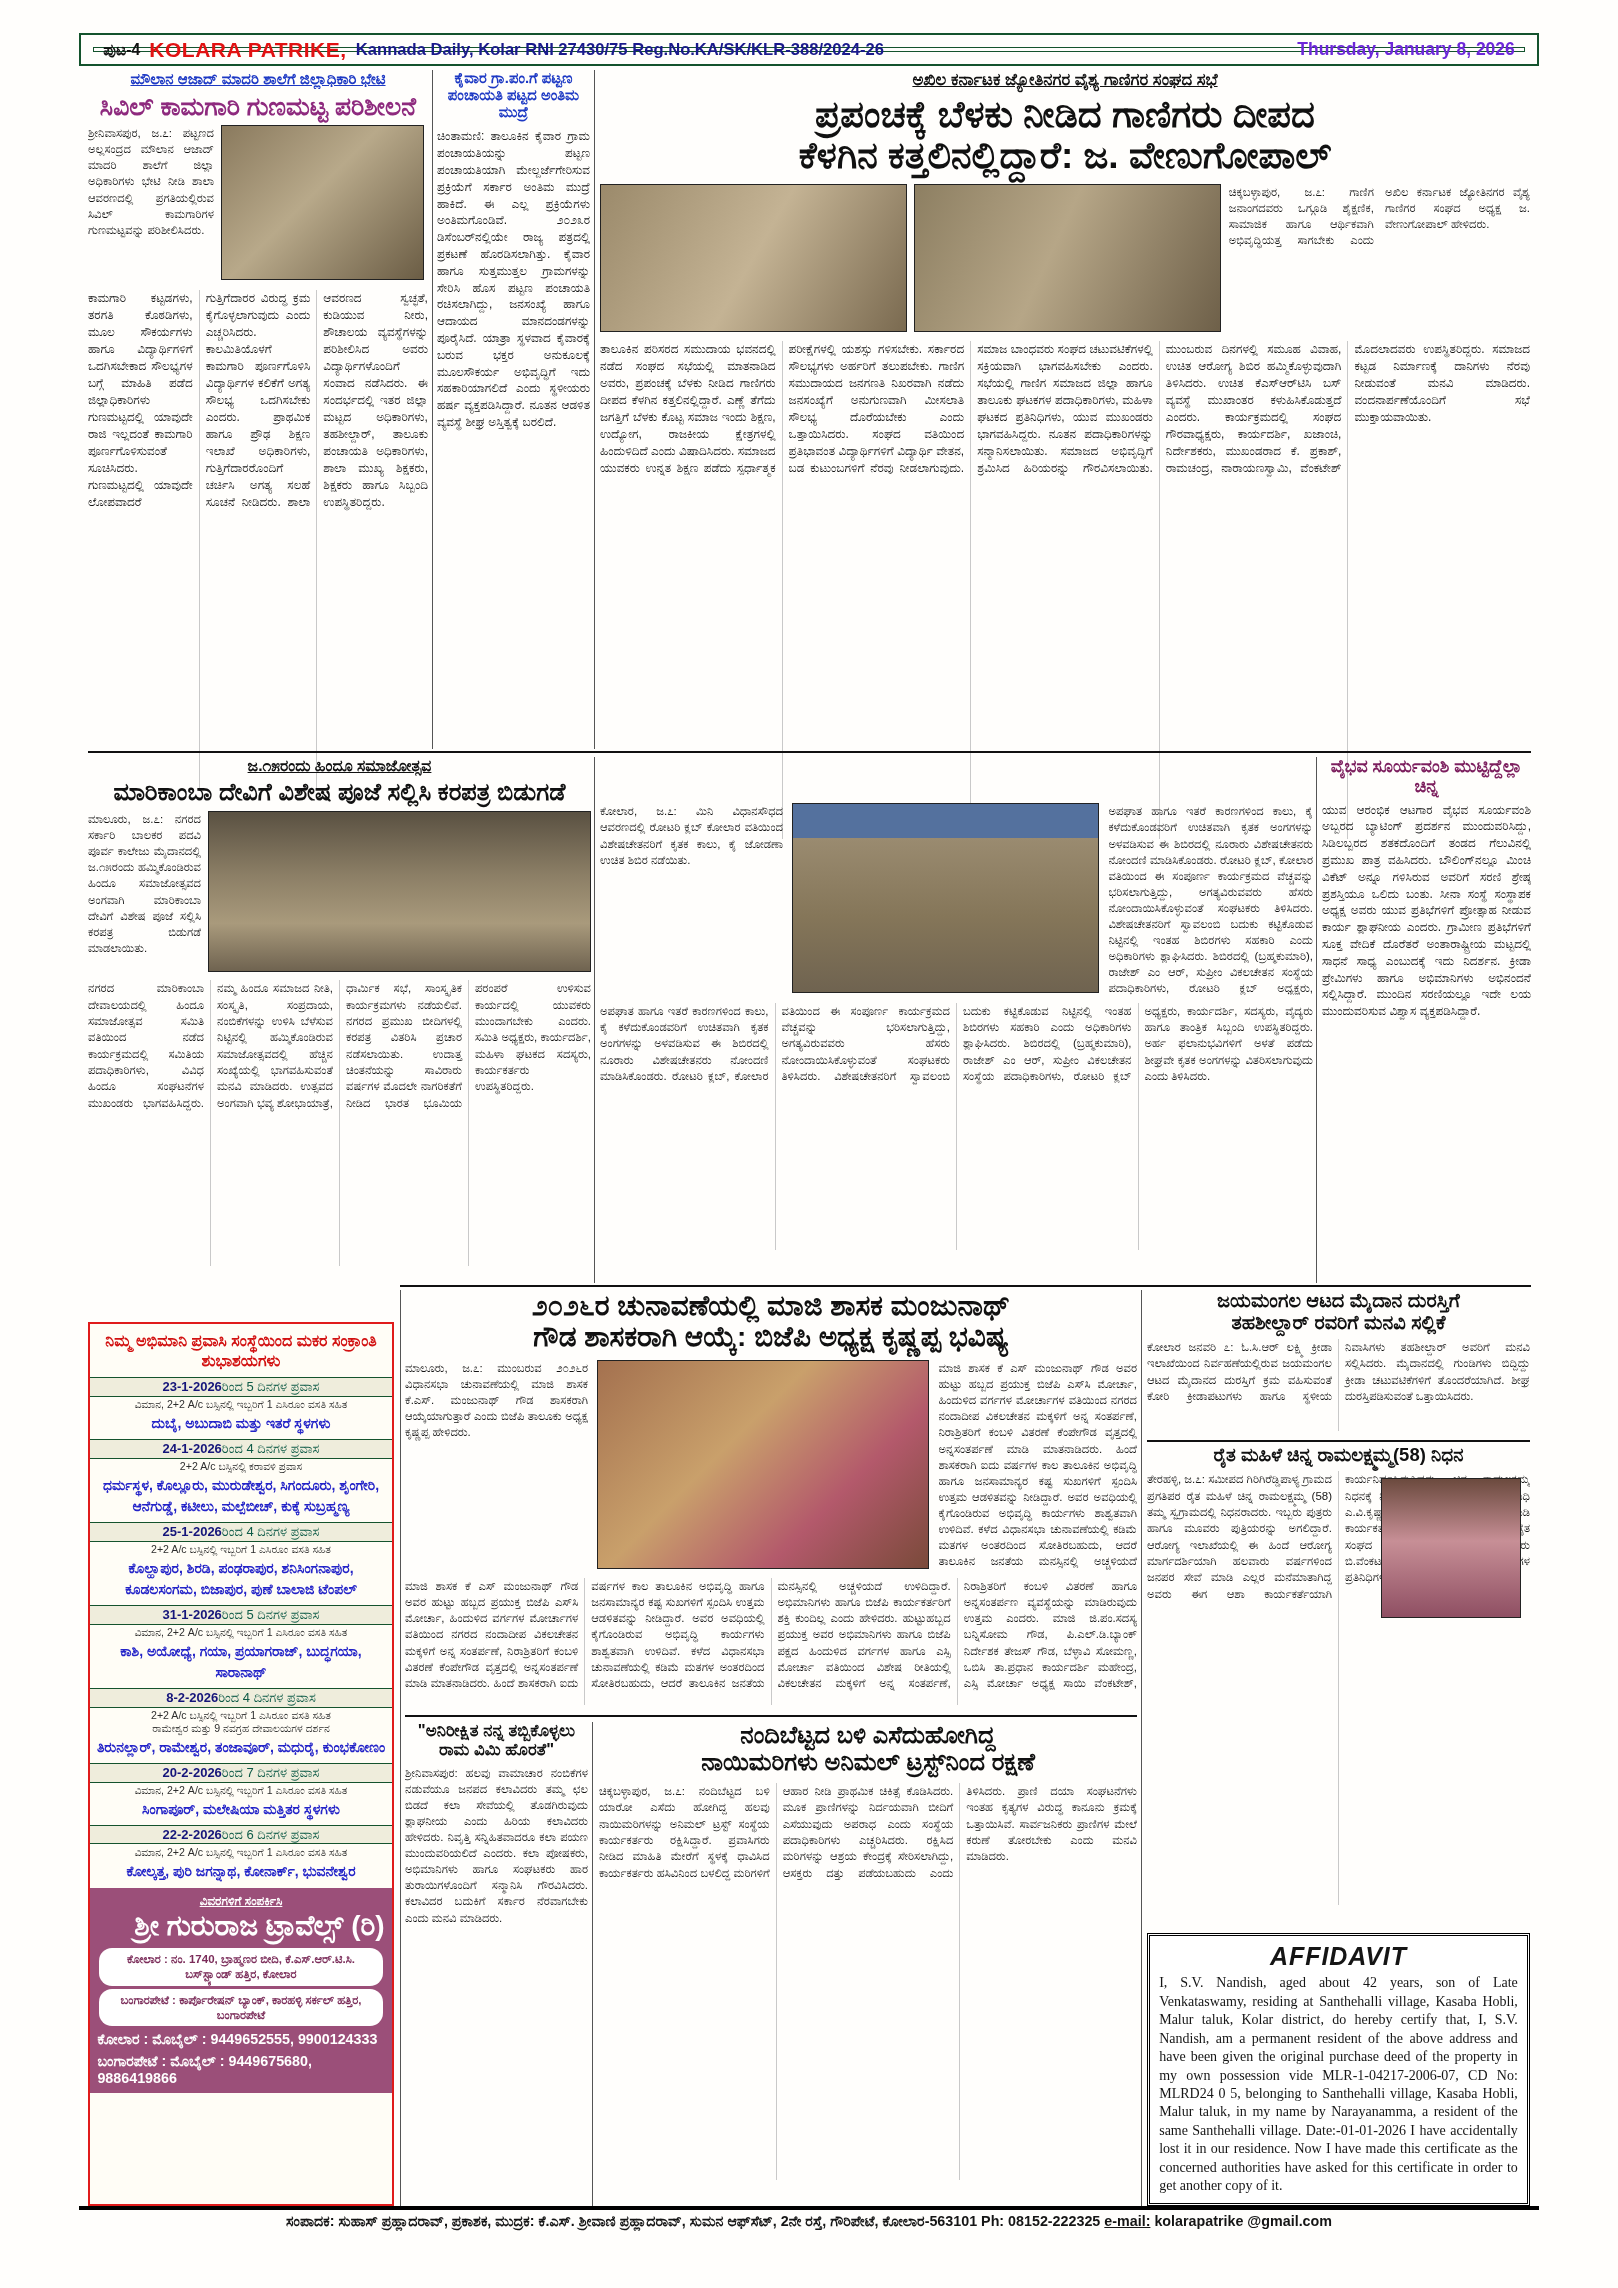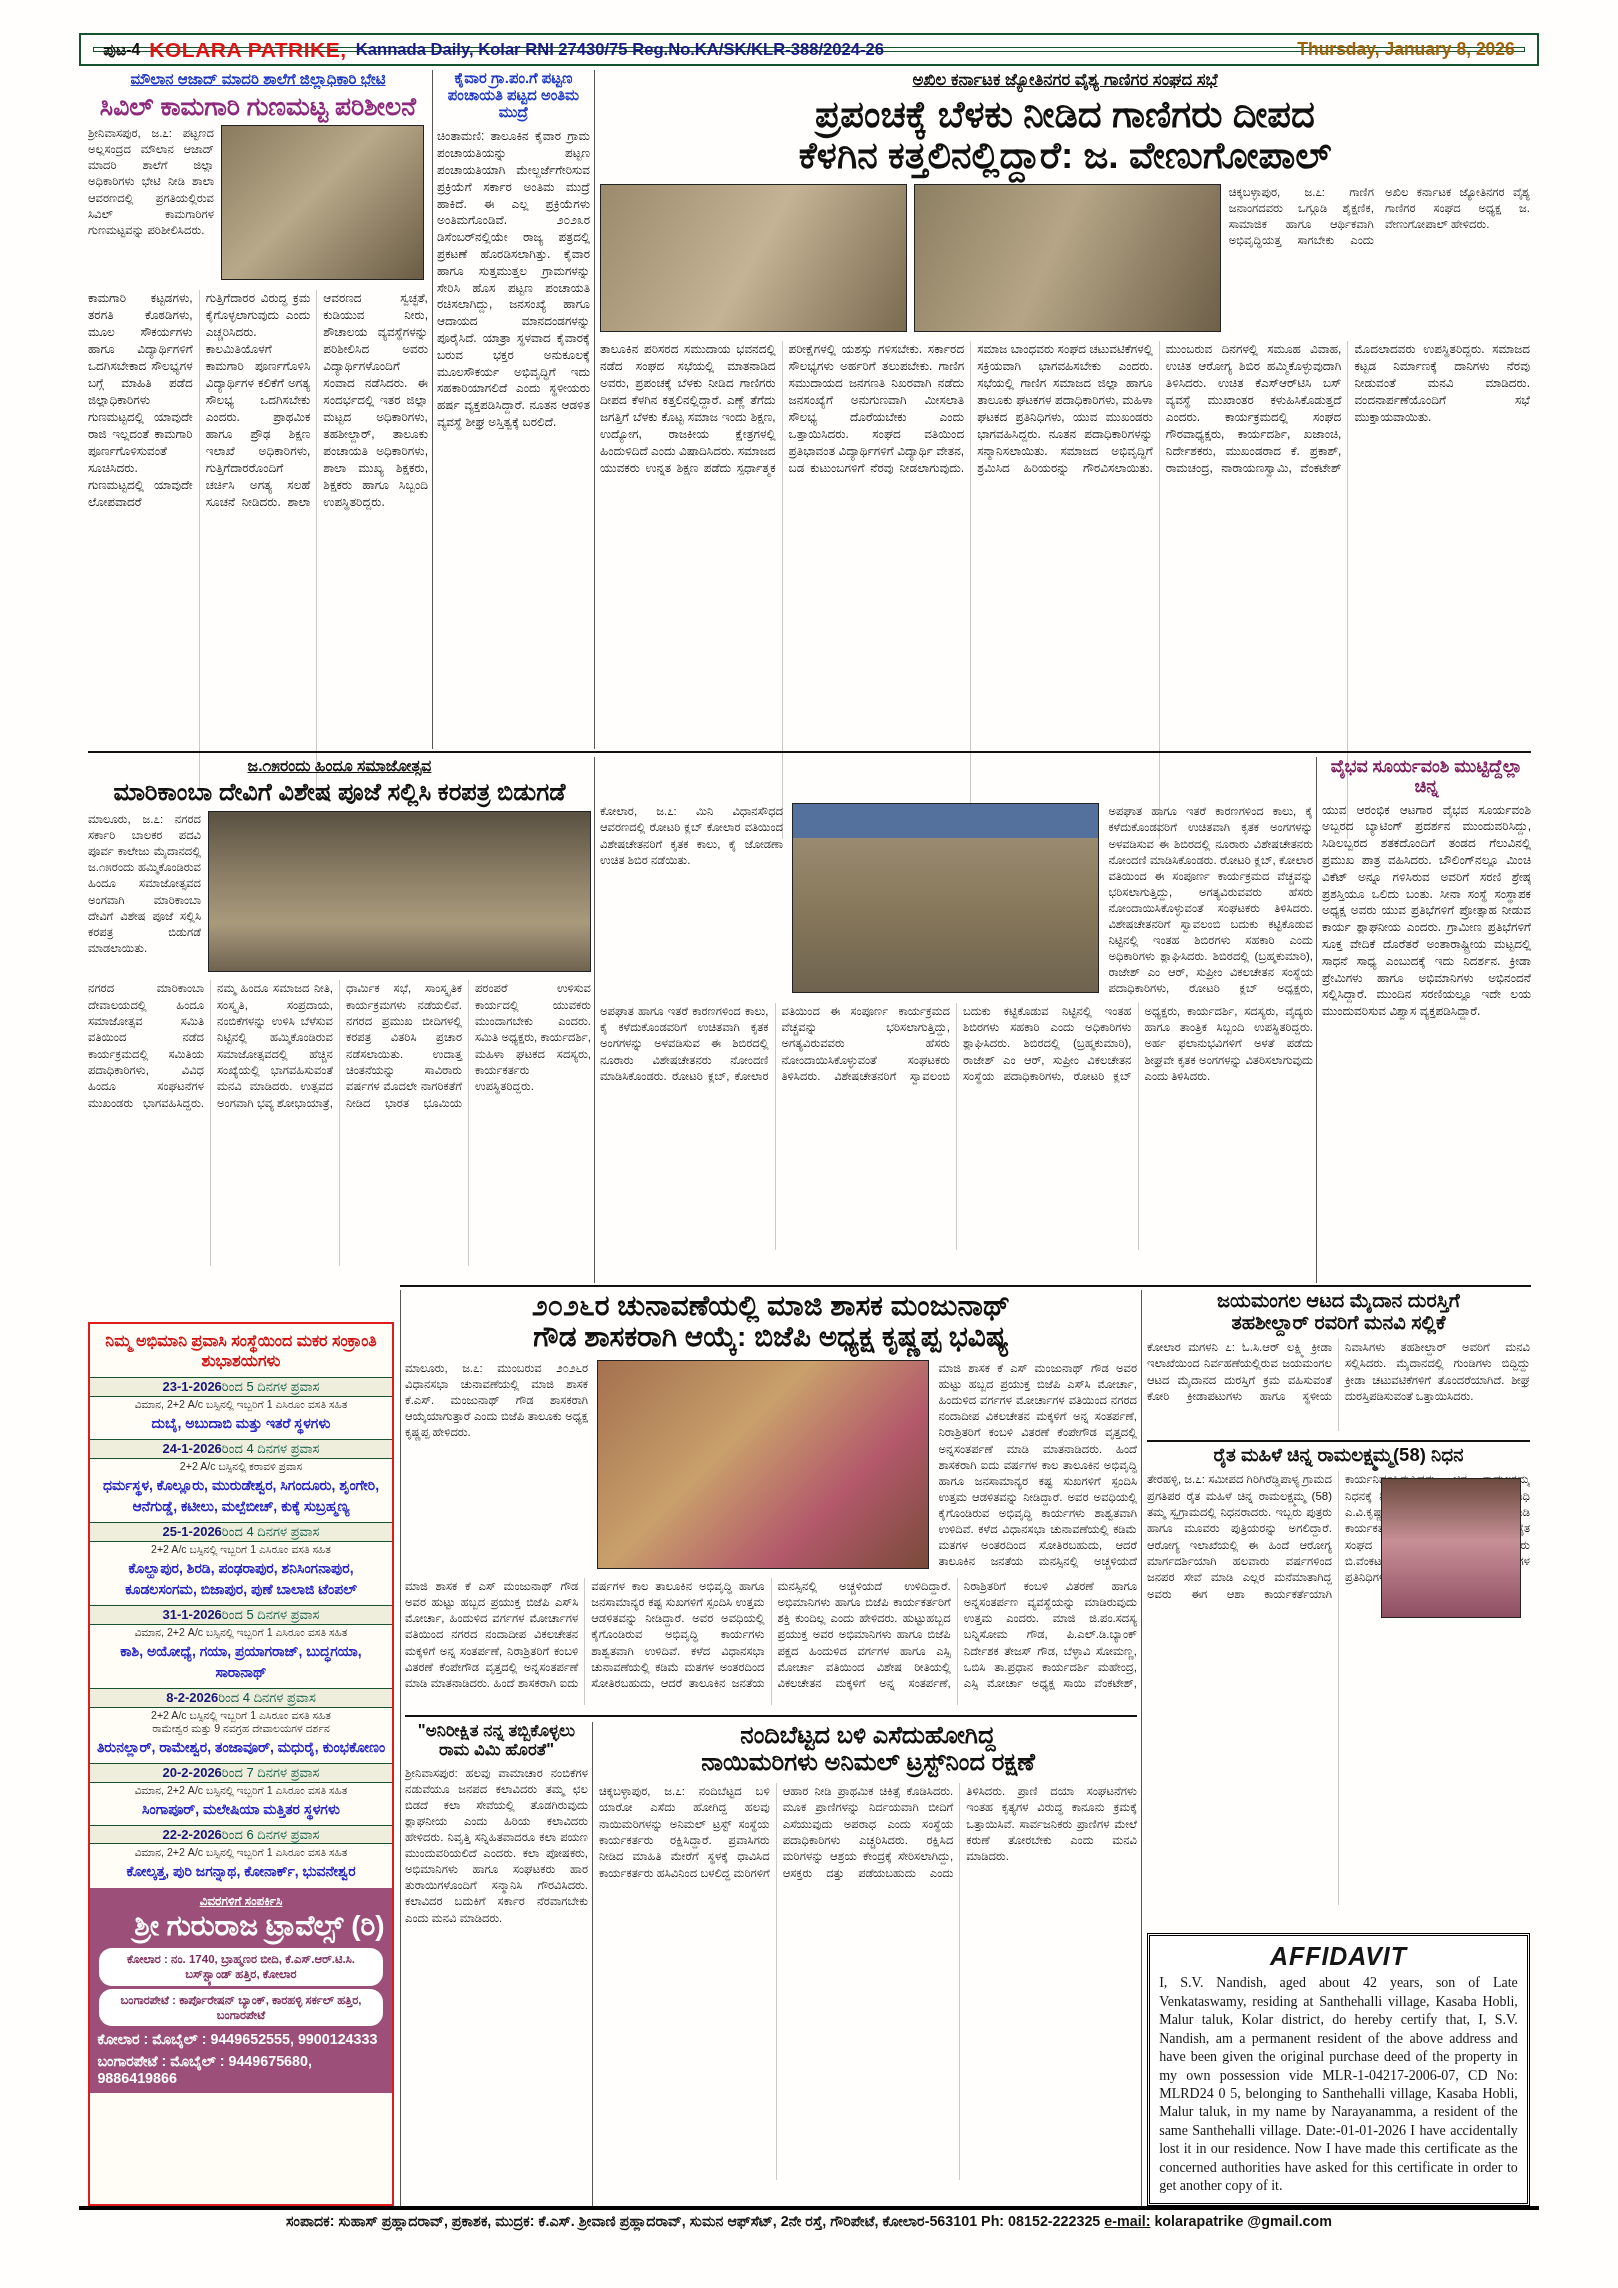--- a/index.html
+++ b/index.html
@@ -6,21 +6,21 @@
     font-family:"Liberation Sans","DejaVu Sans",sans-serif;color:#151515;}
   #page{position:relative;width:1619px;height:2289px;background:#fffefc;overflow:hidden;}
   .abs{position:absolute;box-sizing:border-box;}
   
   #masthead-outer{left:79px;top:33px;width:1460px;height:33px;border:2.8px solid #14532d;padding:12px;}
   #masthead-inner{width:100%;height:100%;border:0.9px solid #14532d;display:flex;align-items:center;
     padding:0 9.2px;box-sizing:border-box;gap:9.2px;white-space:nowrap;}
   .mh-page{font-weight:bold;font-size:15.7px;color:#111;}
   .mh-name{font-weight:bold;font-size:21px;color:#e11212;letter-spacing:0.5px;}
   .mh-info{font-weight:bold;font-size:16.6px;color:#1a1a8c;}
-  .mh-date{font-weight:bold;font-size:17.5px;color:#a16207;margin-left:auto;}
+  .mh-date{font-weight:bold;font-size:17.5px;color:#6d28d9;margin-left:auto;}
   
   .kicker{font-weight:bold;text-align:center;text-decoration:underline;font-size:15.7px;color:#111;}
   .kicker.blue{color:#1d39c4;}
   .headline{font-weight:bold;text-align:center;color:#111;line-height:1.12;}
   .headline.purple{color:#8e2a7e;}
   .cols{column-gap:13px;column-rule:0.9px solid #c9c9c9;text-align:justify;
     font-size:12px;line-height:1.42;overflow:hidden;}
   .minicol{text-align:justify;font-size:11.5px;line-height:1.4;overflow:hidden;}
   .photo{border:1.8px solid #222;}
   .vline{width:0.9px;background:#555;}
@@ -210,21 +210,21 @@
     <div class="headline" style="font-size:24px;">ನಂದಿಬೆಟ್ಟದ ಬಳಿ ಎಸೆದುಹೋಗಿದ್ದ</div>
     <div class="headline" style="font-size:24px;">ನಾಯಿಮರಿಗಳು ಅನಿಮಲ್ ಟ್ರಸ್ಟ್‌ನಿಂದ ರಕ್ಷಣೆ</div>
     <div class="cols" style="margin-top:7.4px;height:397px;column-count:3;font-size:11.5px;">ಚಿಕ್ಕಬಳ್ಳಾಪುರ, ಜ.೭: ನಂದಿಬೆಟ್ಟದ ಬಳಿ ಯಾರೋ ಎಸೆದು ಹೋಗಿದ್ದ ಹಲವು ನಾಯಿಮರಿಗಳನ್ನು ಅನಿಮಲ್ ಟ್ರಸ್ಟ್ ಸಂಸ್ಥೆಯ ಕಾರ್ಯಕರ್ತರು ರಕ್ಷಿಸಿದ್ದಾರೆ. ಪ್ರವಾಸಿಗರು ನೀಡಿದ ಮಾಹಿತಿ ಮೇರೆಗೆ ಸ್ಥಳಕ್ಕೆ ಧಾವಿಸಿದ ಕಾರ್ಯಕರ್ತರು ಹಸಿವಿನಿಂದ ಬಳಲಿದ್ದ ಮರಿಗಳಿಗೆ ಆಹಾರ ನೀಡಿ ಪ್ರಾಥಮಿಕ ಚಿಕಿತ್ಸೆ ಕೊಡಿಸಿದರು. ಮೂಕ ಪ್ರಾಣಿಗಳನ್ನು ನಿರ್ದಯವಾಗಿ ಬೀದಿಗೆ ಎಸೆಯುವುದು ಅಪರಾಧ ಎಂದು ಸಂಸ್ಥೆಯ ಪದಾಧಿಕಾರಿಗಳು ಎಚ್ಚರಿಸಿದರು. ರಕ್ಷಿಸಿದ ಮರಿಗಳನ್ನು ಆಶ್ರಯ ಕೇಂದ್ರಕ್ಕೆ ಸೇರಿಸಲಾಗಿದ್ದು, ಆಸಕ್ತರು ದತ್ತು ಪಡೆಯಬಹುದು ಎಂದು ತಿಳಿಸಿದರು. ಪ್ರಾಣಿ ದಯಾ ಸಂಘಟನೆಗಳು ಇಂತಹ ಕೃತ್ಯಗಳ ವಿರುದ್ಧ ಕಾನೂನು ಕ್ರಮಕ್ಕೆ ಒತ್ತಾಯಿಸಿವೆ. ಸಾರ್ವಜನಿಕರು ಪ್ರಾಣಿಗಳ ಮೇಲೆ ಕರುಣೆ ತೋರಬೇಕು ಎಂದು ಮನವಿ ಮಾಡಿದರು.</div>
   </div>
 
   <div class="abs vline" style="left:1141px;top:1290px;height:916px;"></div>
 
   <div class="abs" style="left:1147px;top:1290px;width:383px;height:148px;">
     <div class="headline" style="font-size:19.4px;">ಜಯಮಂಗಲ ಆಟದ ಮೈದಾನ ದುರಸ್ತಿಗೆ</div>
     <div class="headline" style="font-size:19.4px;">ತಹಶೀಲ್ದಾರ್ ರವರಿಗೆ ಮನವಿ ಸಲ್ಲಿಕೆ</div>
-    <div class="cols" style="margin-top:5.5px;height:92px;column-count:2;font-size:11.5px;">ಕೋಲಾರ ಮಗಳನಿ ೭: ಓ.ಸಿ.ಆರ್ ಲಕ್ಷ್ಮಿ ಕ್ರೀಡಾ ಇಲಾಖೆಯಿಂದ ನಿರ್ವಹಣೆಯಲ್ಲಿರುವ ಜಯಮಂಗಲ ಆಟದ ಮೈದಾನದ ದುರಸ್ತಿಗೆ ಕ್ರಮ ವಹಿಸುವಂತೆ ಕೋರಿ ಕ್ರೀಡಾಪಟುಗಳು ಹಾಗೂ ಸ್ಥಳೀಯ ನಿವಾಸಿಗಳು ತಹಶೀಲ್ದಾರ್ ಅವರಿಗೆ ಮನವಿ ಸಲ್ಲಿಸಿದರು. ಮೈದಾನದಲ್ಲಿ ಗುಂಡಿಗಳು ಬಿದ್ದಿದ್ದು ಕ್ರೀಡಾ ಚಟುವಟಿಕೆಗಳಿಗೆ ತೊಂದರೆಯಾಗಿದೆ. ಶೀಘ್ರ ದುರಸ್ತಿಪಡಿಸುವಂತೆ ಒತ್ತಾಯಿಸಿದರು.</div>
+    <div class="cols" style="margin-top:5.5px;height:92px;column-count:2;font-size:11.5px;">ಕೋಲಾರ ಜನವರಿ ೭: ಓ.ಸಿ.ಆರ್ ಲಕ್ಷ್ಮಿ ಕ್ರೀಡಾ ಇಲಾಖೆಯಿಂದ ನಿರ್ವಹಣೆಯಲ್ಲಿರುವ ಜಯಮಂಗಲ ಆಟದ ಮೈದಾನದ ದುರಸ್ತಿಗೆ ಕ್ರಮ ವಹಿಸುವಂತೆ ಕೋರಿ ಕ್ರೀಡಾಪಟುಗಳು ಹಾಗೂ ಸ್ಥಳೀಯ ನಿವಾಸಿಗಳು ತಹಶೀಲ್ದಾರ್ ಅವರಿಗೆ ಮನವಿ ಸಲ್ಲಿಸಿದರು. ಮೈದಾನದಲ್ಲಿ ಗುಂಡಿಗಳು ಬಿದ್ದಿದ್ದು ಕ್ರೀಡಾ ಚಟುವಟಿಕೆಗಳಿಗೆ ತೊಂದರೆಯಾಗಿದೆ. ಶೀಘ್ರ ದುರಸ್ತಿಪಡಿಸುವಂತೆ ಒತ್ತಾಯಿಸಿದರು.</div>
   </div>
 
   <div class="abs hline" style="left:1147px;top:1440px;width:383px;height:1.8px;"></div>
 
   <div class="abs" style="left:1147px;top:1445px;width:383px;height:482px;">
     <div class="headline" style="font-size:18.5px;">ರೈತ ಮಹಿಳೆ ಚಿನ್ನ ರಾಮಲಕ್ಷ್ಮಮ್ಮ(58) ನಿಧನ</div>
     <div class="photo" style="position:absolute;right:9.2px;top:33px;width:138px;height:138px;background:
       linear-gradient(180deg,#6b4a3e 0%,#c78f96 45%,#8f4f63 100%);"></div>
     <div class="cols" style="margin-top:5.5px;height:434px;column-count:2;font-size:11.5px;">ತೇರಹಳ್ಳಿ, ಜ.೭: ಸಮೀಪದ ಗಿರಿಗಿರೆಡ್ಡಿಪಾಳ್ಯ ಗ್ರಾಮದ ಪ್ರಗತಿಪರ ರೈತ ಮಹಿಳೆ ಚಿನ್ನ ರಾಮಲಕ್ಷ್ಮಮ್ಮ (58) ತಮ್ಮ ಸ್ವಗ್ರಾಮದಲ್ಲಿ ನಿಧನರಾದರು. ಇಬ್ಬರು ಪುತ್ರರು ಹಾಗೂ ಮೂವರು ಪುತ್ರಿಯರನ್ನು ಅಗಲಿದ್ದಾರೆ. ಆರೋಗ್ಯ ಇಲಾಖೆಯಲ್ಲಿ ಈ ಹಿಂದೆ ಆರೋಗ್ಯ ಮಾರ್ಗದರ್ಶಿಯಾಗಿ ಹಲವಾರು ವರ್ಷಗಳಿಂದ ಜನಪರ ಸೇವೆ ಮಾಡಿ ಎಲ್ಲರ ಮನೆಮಾತಾಗಿದ್ದ ಅವರು ಈಗ ಆಶಾ ಕಾರ್ಯಕರ್ತೆಯಾಗಿ ಕಾರ್ಯನಿರ್ವಹಿಸುತ್ತಿದ್ದರು. ಚಿನ್ನ ರಾಮಲಕ್ಷ್ಮಮ್ಮ ನಿಧನಕ್ಕೆ ನಿವೃತ್ತ ಶಿಕ್ಷಕರ ಸಂಘದ ಜಿಲ್ಲಾ ಪ್ರತಿನಿಧಿ ಎ.ವಿ.ಕೃಷ್ಣಾರೆಡ್ಡಿ, ಗಿರಿಗಿರೆಡ್ಡಿಪಾಳ್ಯ ಅಂಗನವಾಡಿ ಕಾರ್ಯಕರ್ತೆ ಲಕ್ಷ್ಮೀ, ಹಸಿರು ಸೇನೆ ಮತ್ತು ರೈತ ಸಂಘದ ತಾಲೂಕು ಕಾರ್ಯಾಧ್ಯಕ್ಷ ಪೆದ್ದೂರು ಬಿ.ವೆಂಕಟರಮಣಪ್ಪ, ರೈತ ಪರ ಸಂಘಟನೆಗಳ ಪ್ರತಿನಿಧಿಗಳು ತೀವ್ರ ಸಂತಾಪ ಸೂಚಿಸಿದ್ದಾರೆ.</div>
   </div>

